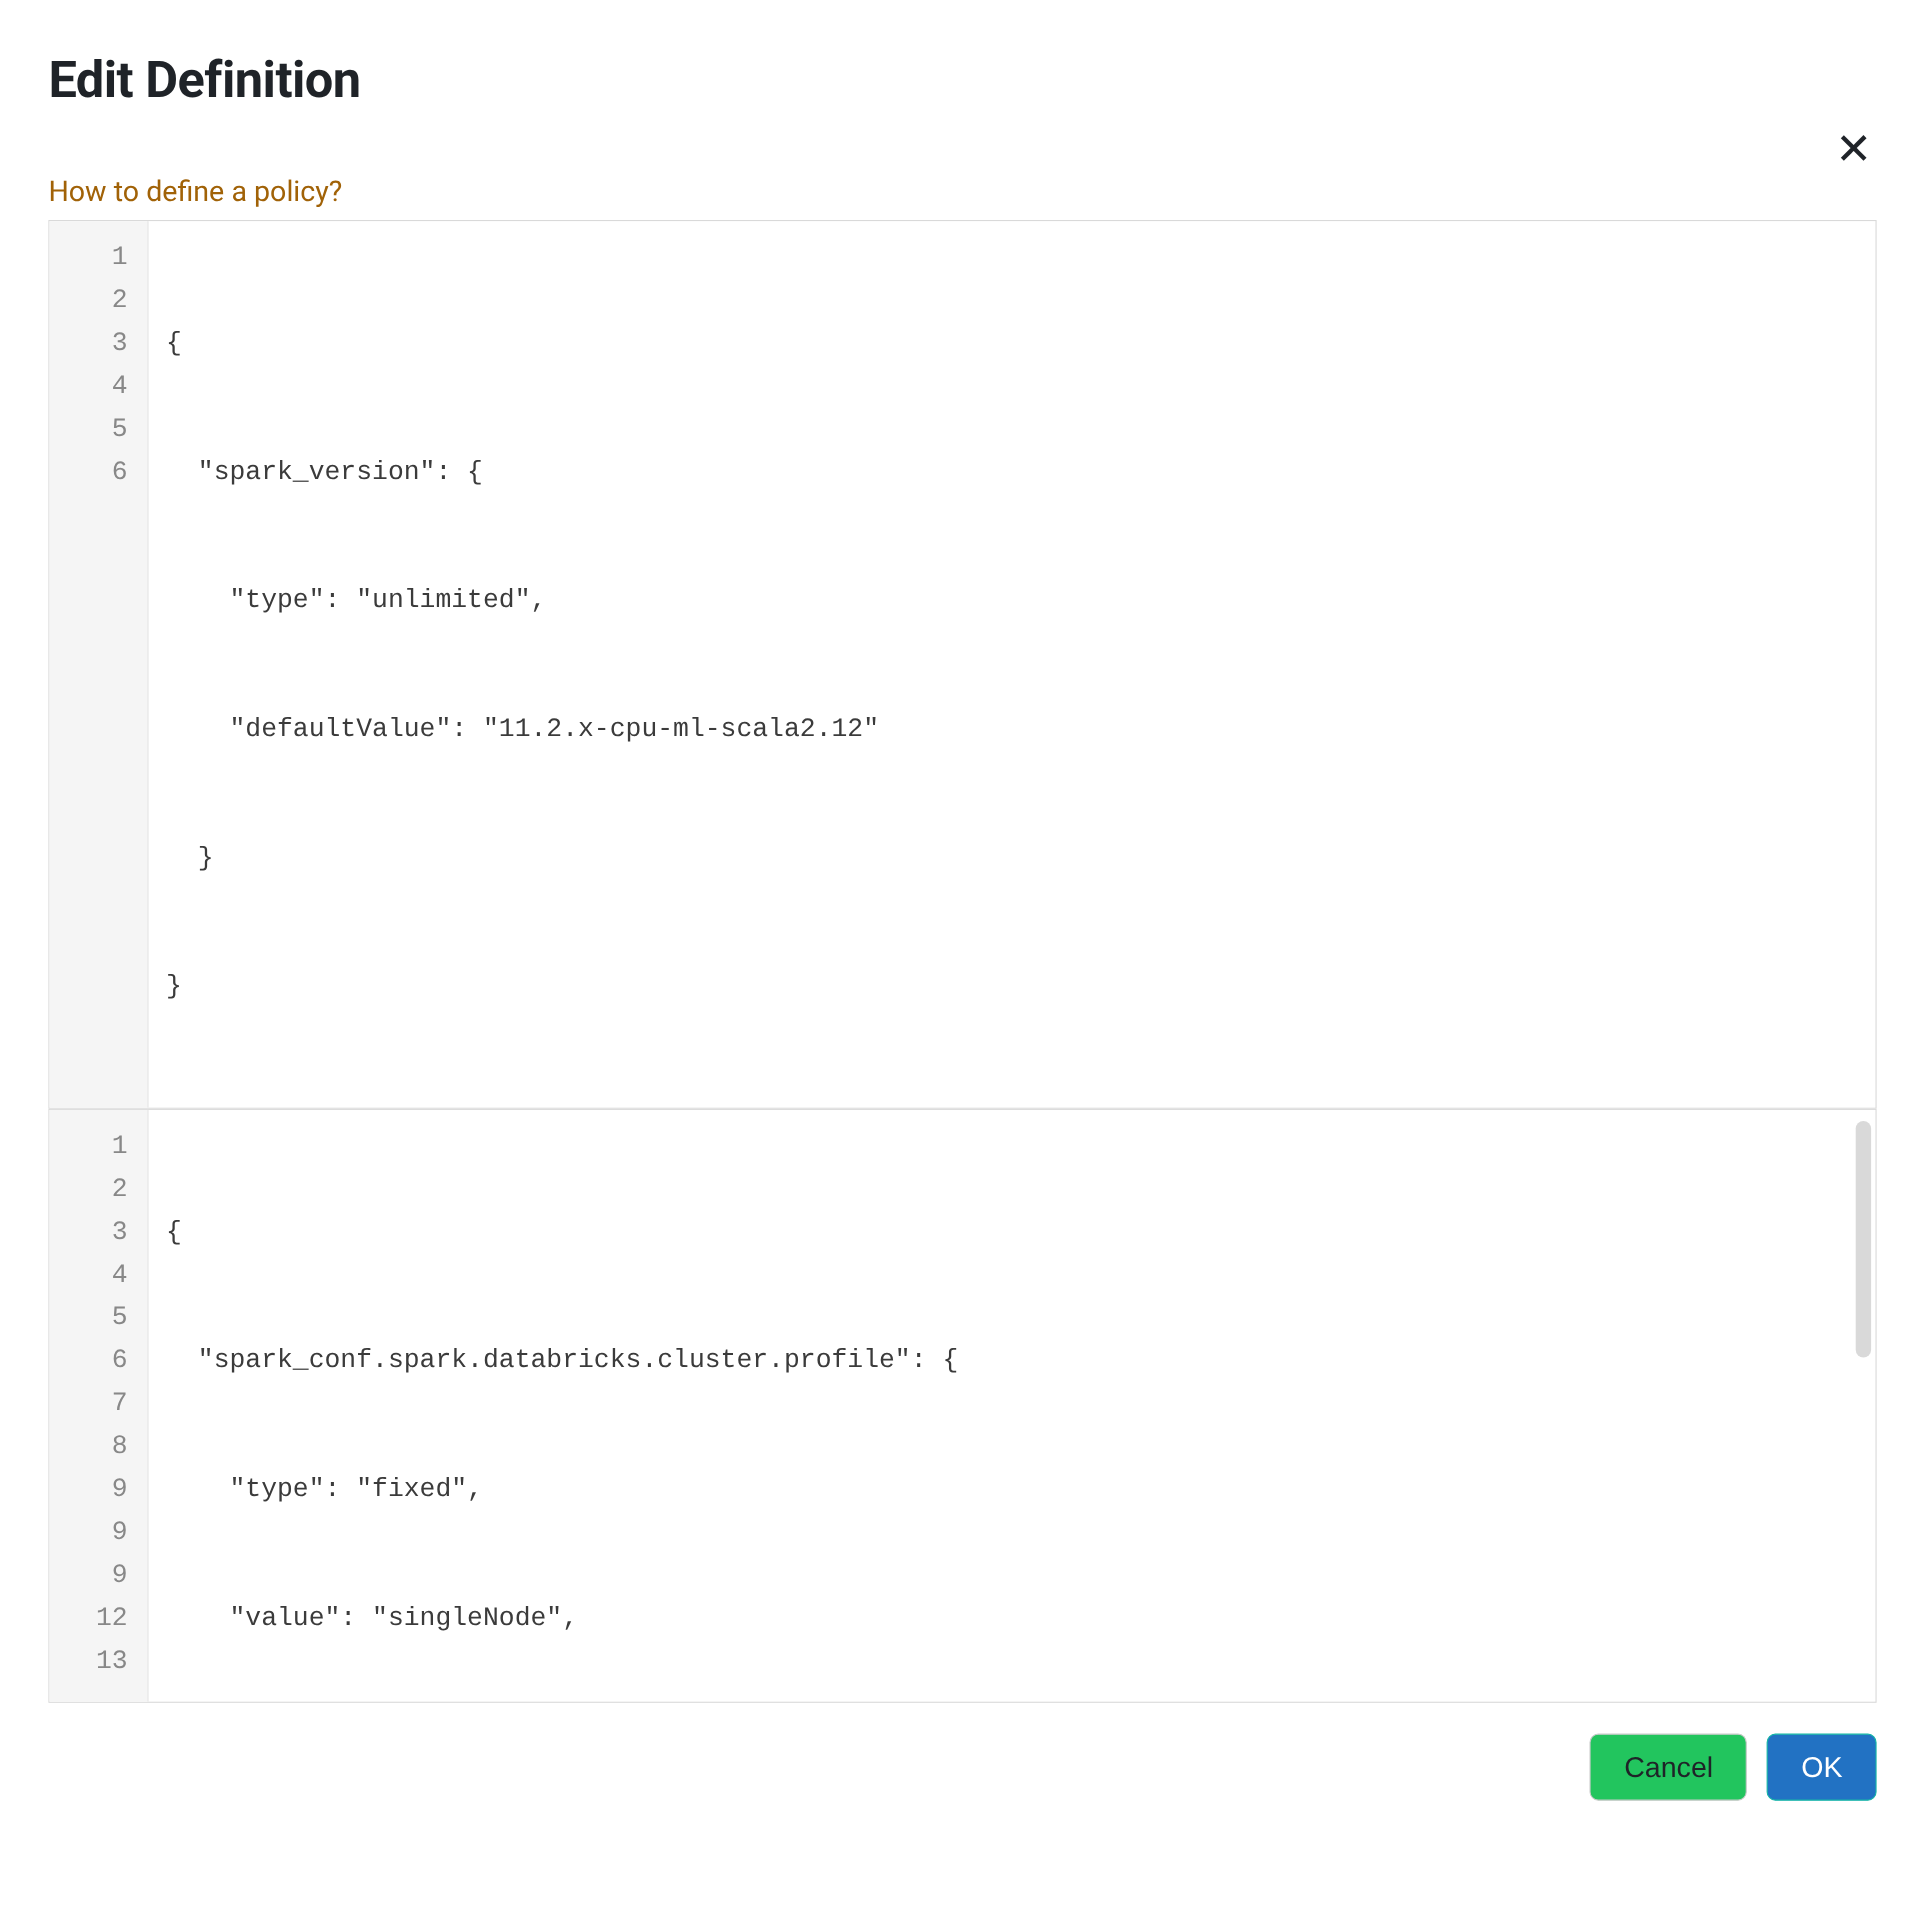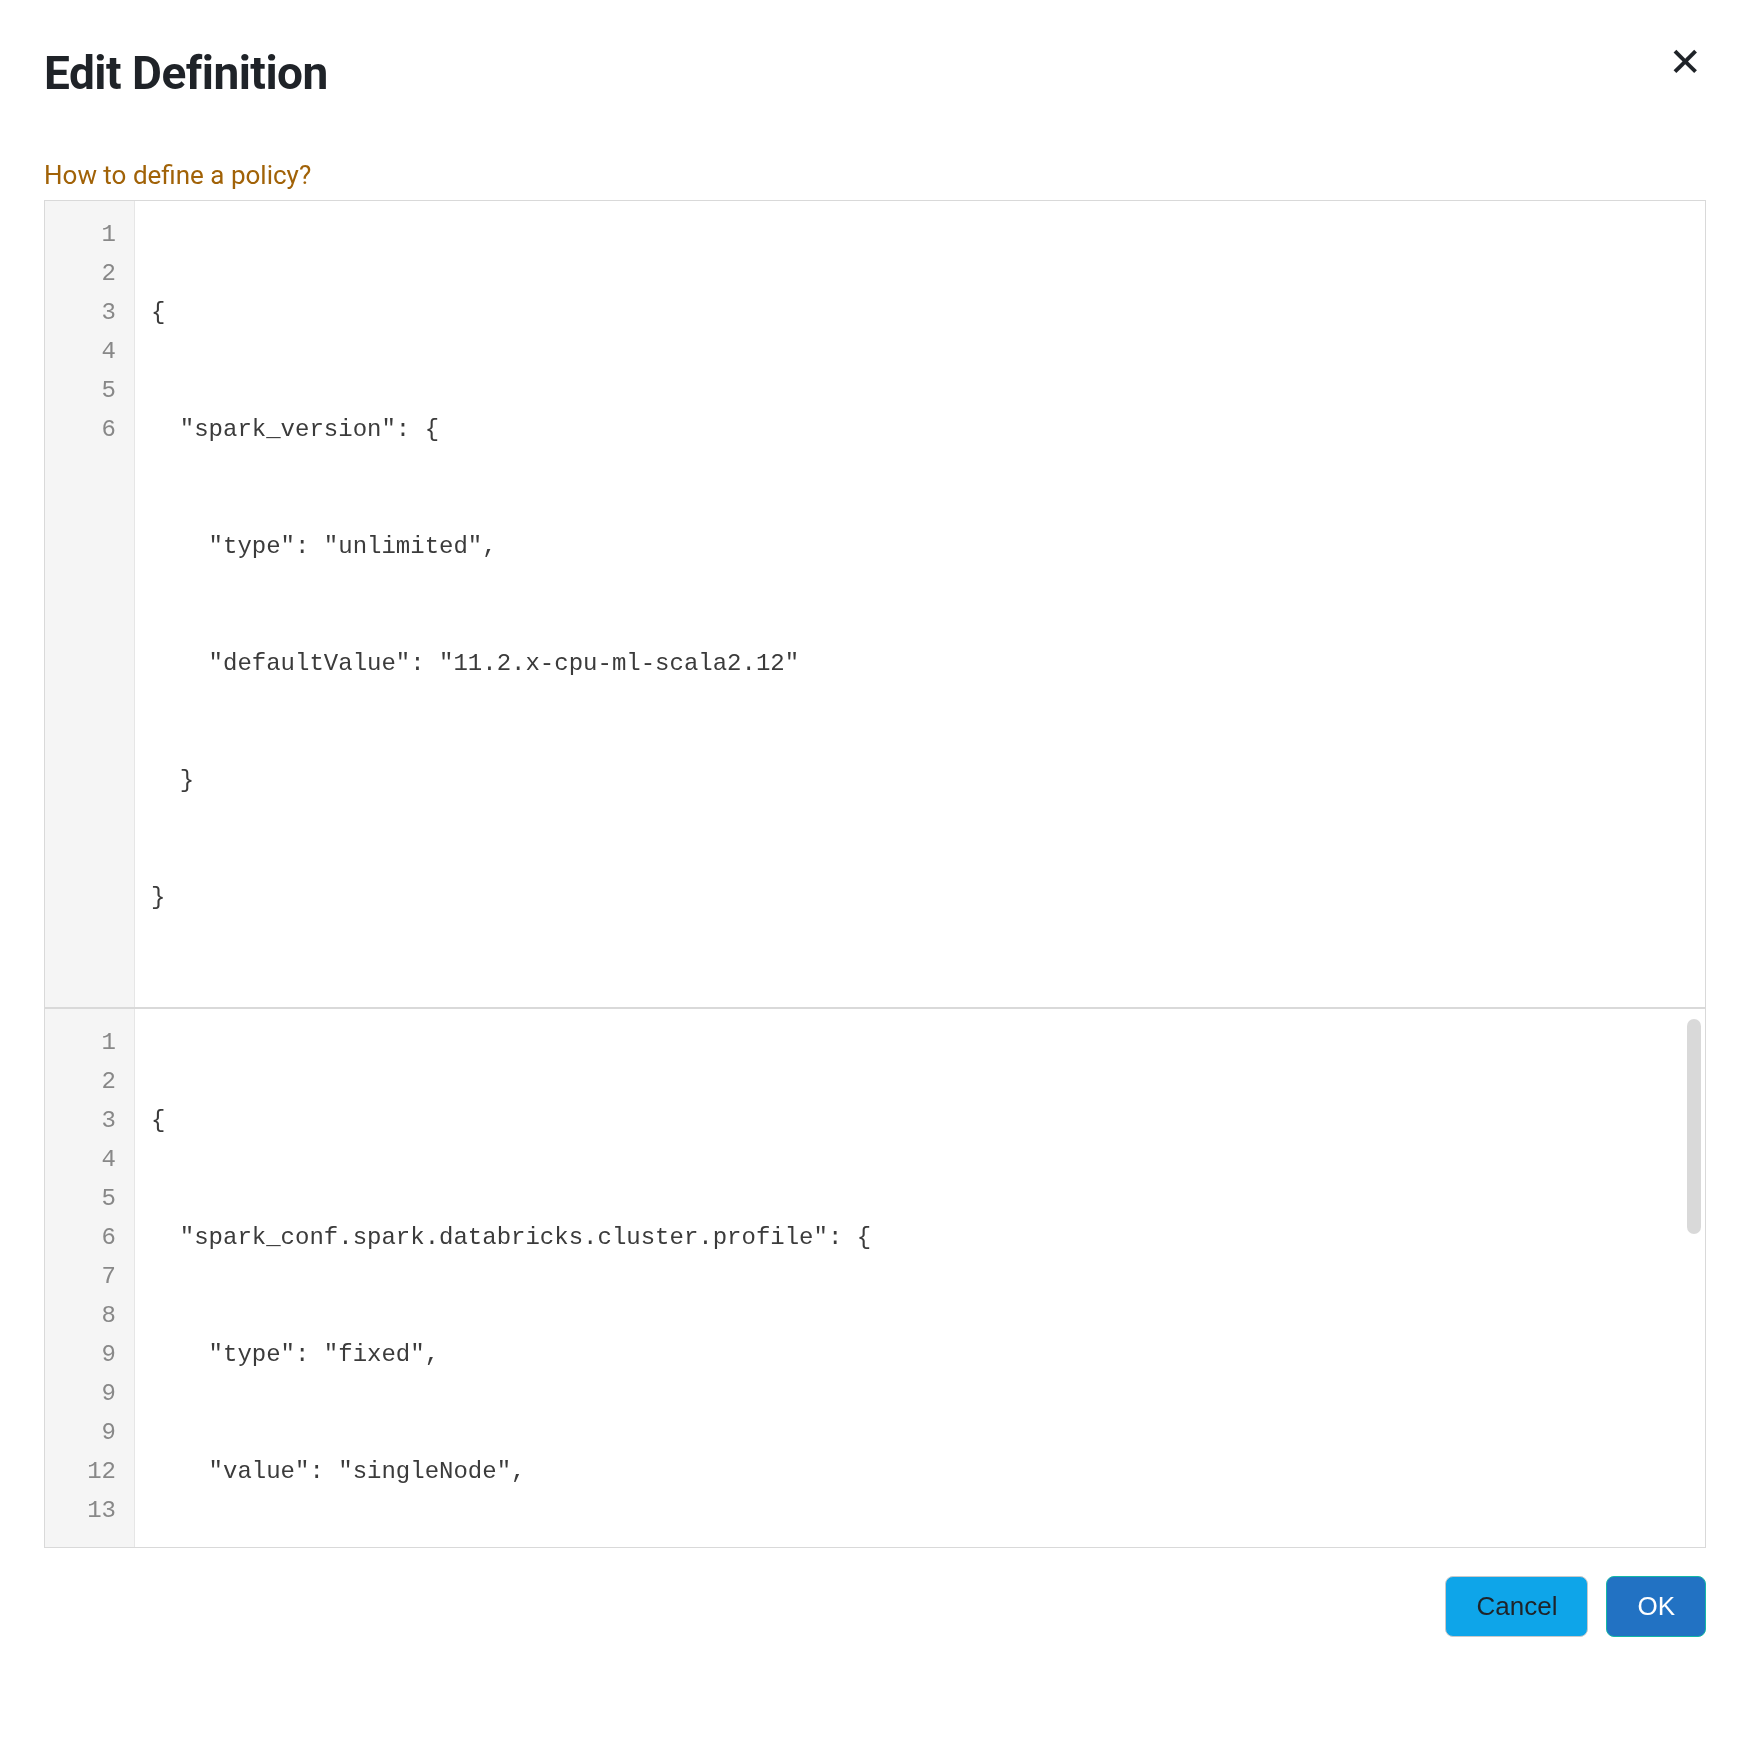--- a/index.html
+++ b/index.html
@@ -11,21 +11,21 @@
     color: #1f2328;
   }
   .modal {
     width: 1750px;
     min-height: 1746px;
     padding: 28px 44px 40px 44px;
     position: relative;
   }
   .header-row {
     display: flex;
-    align-items: flex-start;
+    align-items: flex-end;
     justify-content: space-between;
   }
   .title {
     font-size: 46px;
     font-weight: 700;
     margin: 18px 0 60px 0;
     letter-spacing: -0.5px;
   }
   .close-btn {
     font-size: 40px;
@@ -96,21 +96,21 @@
     margin-top: 28px;
   }
   .btn {
     font-size: 26px;
     padding: 14px 30px;
     border-radius: 8px;
     cursor: pointer;
     line-height: 1.2;
   }
   .btn-secondary {
-    background: #0ea5e9;
+    background: #22c55e;
     border: 1px solid #c9c9c9;
     color: #1f2328;
   }
   .btn-primary {
     background: #2272c3;
     border: 1px solid #14b8a6;
     color: #fff;
   }
 </style>
 </head>

